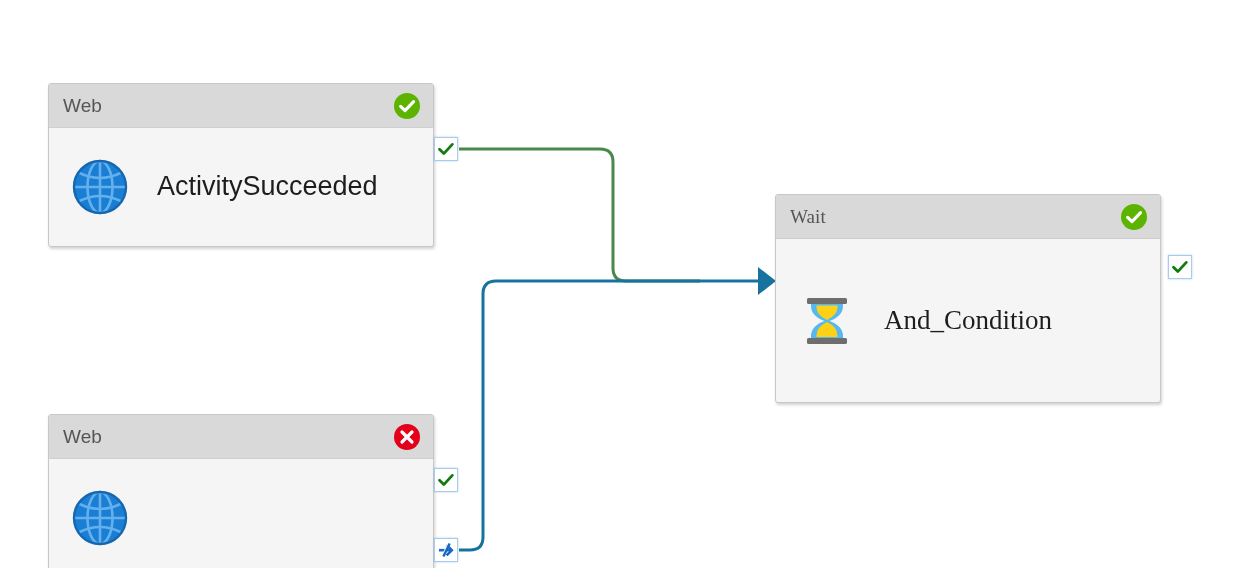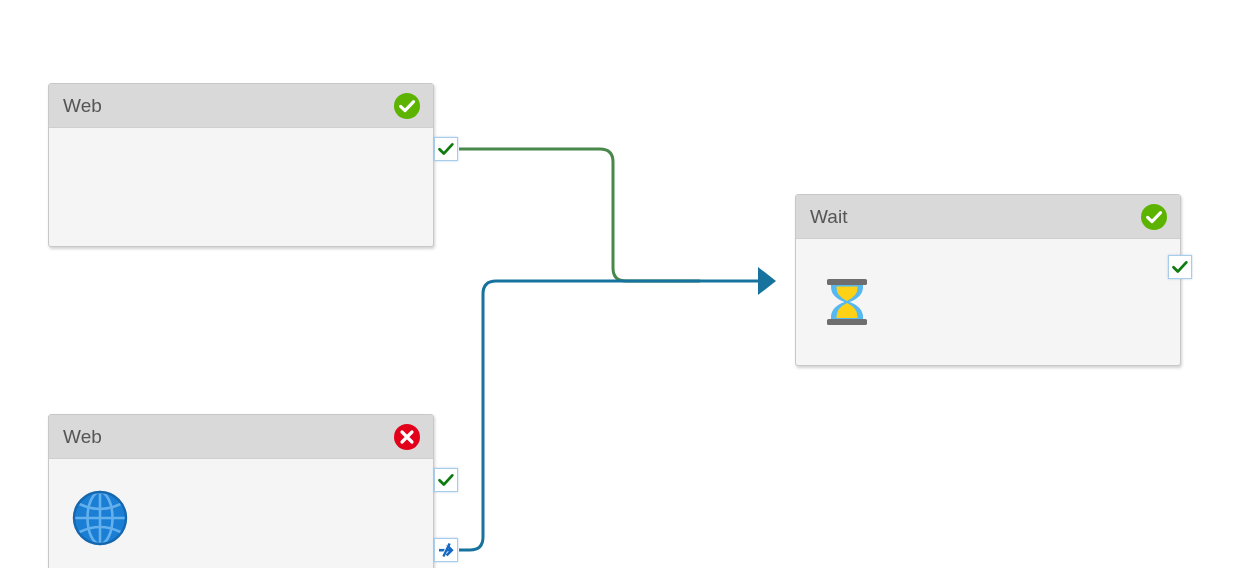--- a/index.html
+++ b/index.html
@@ -112,77 +112,94 @@
     <polygon points="758,224 776,238 758,252" fill="#17739e"></polygon>
   </svg>
 
   <div class="node" style="left:48px; top:40px; width:386px; height:164px;">
     <div class="node-header">
       <span class="node-title">Web</span>
       <span class="status-badge">
         <svg viewBox="0 0 28 28" width="28" height="28">
           <circle cx="14" cy="14" r="13" fill="#5cb300"></circle>
           <path d="M 7.6 14.3 L 12 18.6 L 20.6 9.6" fill="none" stroke="#ffffff" stroke-width="3.1" stroke-linecap="round" stroke-linejoin="round"></path>
-        </svg>
-      </span>
-    </div>
-  </div>
-
-  <div class="node" style="left:795px; top:151px; width:386px; height:172px;">
-    <div class="node-header">
-      <span class="node-title">Wait</span>
-      <span class="status-badge">
-        <svg viewBox="0 0 28 28" width="28" height="28">
-          <circle cx="14" cy="14" r="13" fill="#5cb300"></circle>
-          <path d="M 7.6 14.3 L 12 18.6 L 20.6 9.6" fill="none" stroke="#ffffff" stroke-width="3.1" stroke-linecap="round" stroke-linejoin="round"></path>
-        </svg>
-      </span>
-    </div>
-    <div class="node-body">
-      <span class="node-icon">
-        <svg viewBox="0 0 58 58" width="58" height="58">
-
-          <path d="M 13 9 L 45 9 L 45 14 Q 45 24 31.5 29 Q 45 34 45 44 L 45 49 L 13 49
-                   L 13 44 Q 13 34 26.5 29 Q 13 24 13 14 Z" fill="#56b8f0"></path>
-
-          <path d="M 18.5 13.5 L 39.5 13.5 L 39.5 15 Q 39.5 23 29 28 Q 18.5 23 18.5 15 Z" fill="#fdd116"></path>
-          <path d="M 29 30 Q 39.5 35 39.5 43.5 L 39.5 45 L 18.5 45 L 18.5 43.5
-                   Q 18.5 35 29 30 Z" fill="#fdd116"></path>
-
-          <rect x="9" y="6" width="40" height="6" rx="1.6" fill="#6e6e6e"></rect>
-          <rect x="9" y="46" width="40" height="6" rx="1.6" fill="#6e6e6e"></rect>
-        </svg>
-      </span>
-    </div>
-  </div>
-
-  <div class="node" style="left:48px; top:371px; width:386px; height:164px;">
-    <div class="node-header">
-      <span class="node-title">Web</span>
-      <span class="status-badge">
-        <svg viewBox="0 0 28 28" width="28" height="28">
-          <circle cx="14" cy="14" r="13" fill="#e3001b"></circle>
-          <path d="M 9 9 L 19 19 M 19 9 L 9 19" fill="none" stroke="#ffffff" stroke-width="3.2" stroke-linecap="round"></path>
         </svg>
       </span>
     </div>
     <div class="node-body">
       <span class="node-icon">
         <svg viewBox="0 0 58 58" width="58" height="58">
           <circle cx="29" cy="29" r="26" fill="#1a7fd4"></circle>
           <g fill="none" stroke="#63b0ec" stroke-width="2.6">
             <ellipse cx="29" cy="29" rx="12.5" ry="26"></ellipse>
             <line x1="29" y1="3" x2="29" y2="55"></line>
             <line x1="4" y1="29" x2="54" y2="29"></line>
             <path d="M 8.5 15 Q 29 25 49.5 15"></path>
             <path d="M 8.5 43 Q 29 33 49.5 43"></path>
           </g>
           <circle cx="29" cy="29" r="26" fill="none" stroke="#1567b0" stroke-width="2.4"></circle>
         </svg>
       </span>
+      <span class="node-label">ActivitySucceeded</span>
+    </div>
+  </div>
+
+  <div class="node" style="left:775px; top:151px; width:386px; height:209px;font-family:Liberation Serif, serif;">
+    <div class="node-header">
+      <span class="node-title">Wait</span>
+      <span class="status-badge">
+        <svg viewBox="0 0 28 28" width="28" height="28">
+          <circle cx="14" cy="14" r="13" fill="#5cb300"></circle>
+          <path d="M 7.6 14.3 L 12 18.6 L 20.6 9.6" fill="none" stroke="#ffffff" stroke-width="3.1" stroke-linecap="round" stroke-linejoin="round"></path>
+        </svg>
+      </span>
+    </div>
+    <div class="node-body">
+      <span class="node-icon">
+        <svg viewBox="0 0 58 58" width="58" height="58">
+
+          <path d="M 13 9 L 45 9 L 45 14 Q 45 24 31.5 29 Q 45 34 45 44 L 45 49 L 13 49
+                   L 13 44 Q 13 34 26.5 29 Q 13 24 13 14 Z" fill="#56b8f0"></path>
+
+          <path d="M 18.5 13.5 L 39.5 13.5 L 39.5 15 Q 39.5 23 29 28 Q 18.5 23 18.5 15 Z" fill="#fdd116"></path>
+          <path d="M 29 30 Q 39.5 35 39.5 43.5 L 39.5 45 L 18.5 45 L 18.5 43.5
+                   Q 18.5 35 29 30 Z" fill="#fdd116"></path>
+
+          <rect x="9" y="6" width="40" height="6" rx="1.6" fill="#6e6e6e"></rect>
+          <rect x="9" y="46" width="40" height="6" rx="1.6" fill="#6e6e6e"></rect>
+        </svg>
+      </span>
+      <span class="node-label">And_Condition</span>
+    </div>
+  </div>
+
+  <div class="node" style="left:48px; top:371px; width:386px; height:164px;">
+    <div class="node-header">
+      <span class="node-title">Web</span>
+      <span class="status-badge">
+        <svg viewBox="0 0 28 28" width="28" height="28">
+          <circle cx="14" cy="14" r="13" fill="#e3001b"></circle>
+          <path d="M 9 9 L 19 19 M 19 9 L 9 19" fill="none" stroke="#ffffff" stroke-width="3.2" stroke-linecap="round"></path>
+        </svg>
+      </span>
+    </div>
+    <div class="node-body">
+      <span class="node-icon">
+        <svg viewBox="0 0 58 58" width="58" height="58">
+          <circle cx="29" cy="29" r="26" fill="#1a7fd4"></circle>
+          <g fill="none" stroke="#63b0ec" stroke-width="2.6">
+            <ellipse cx="29" cy="29" rx="12.5" ry="26"></ellipse>
+            <line x1="29" y1="3" x2="29" y2="55"></line>
+            <line x1="4" y1="29" x2="54" y2="29"></line>
+            <path d="M 8.5 15 Q 29 25 49.5 15"></path>
+            <path d="M 8.5 43 Q 29 33 49.5 43"></path>
+          </g>
+          <circle cx="29" cy="29" r="26" fill="none" stroke="#1567b0" stroke-width="2.4"></circle>
+        </svg>
+      </span>
     </div>
   </div>
 
   <div class="port" style="left:434px; top:94px;">
     <span>
       <svg viewBox="0 0 18 18" width="18" height="18">
         <path d="M 2.5 9.3 L 6.8 13.6 L 15.3 4.4" fill="none" stroke="#107c10" stroke-width="2.8" stroke-linecap="round" stroke-linejoin="round"></path>
       </svg>
     </span>
   </div>

